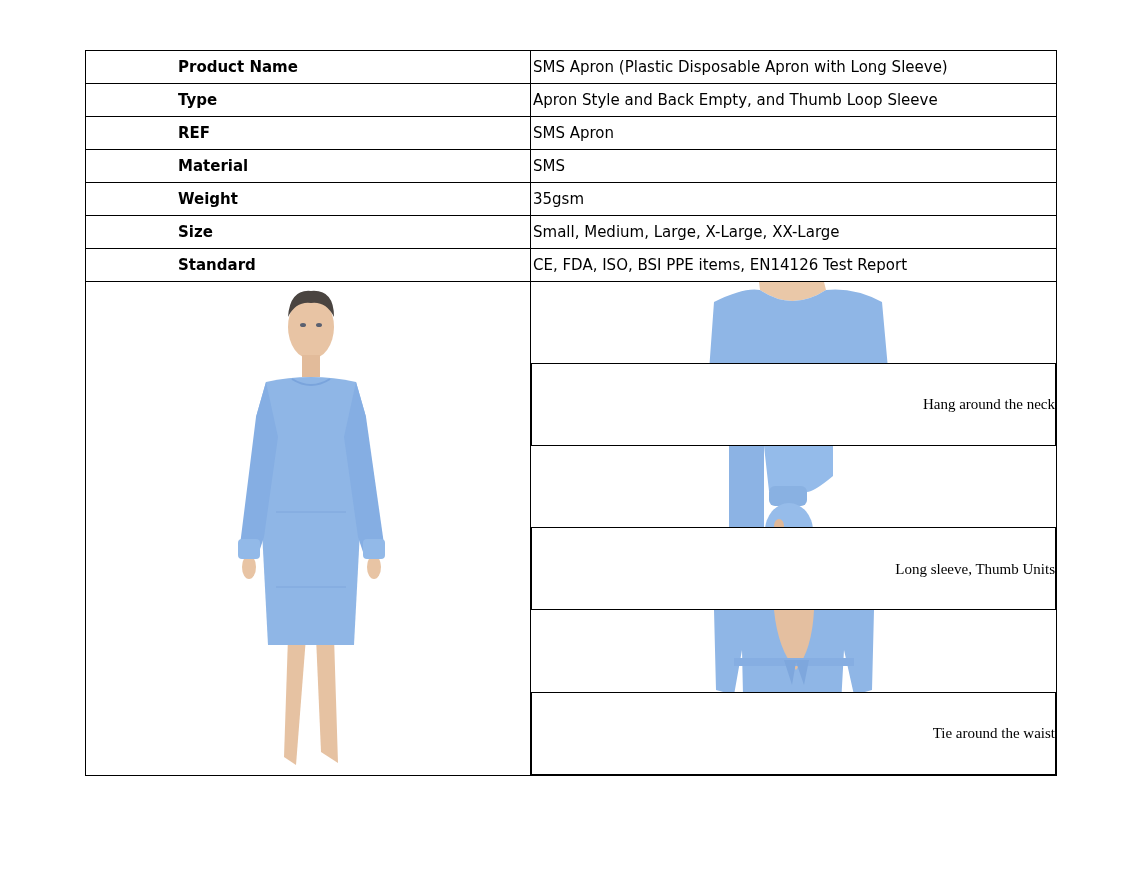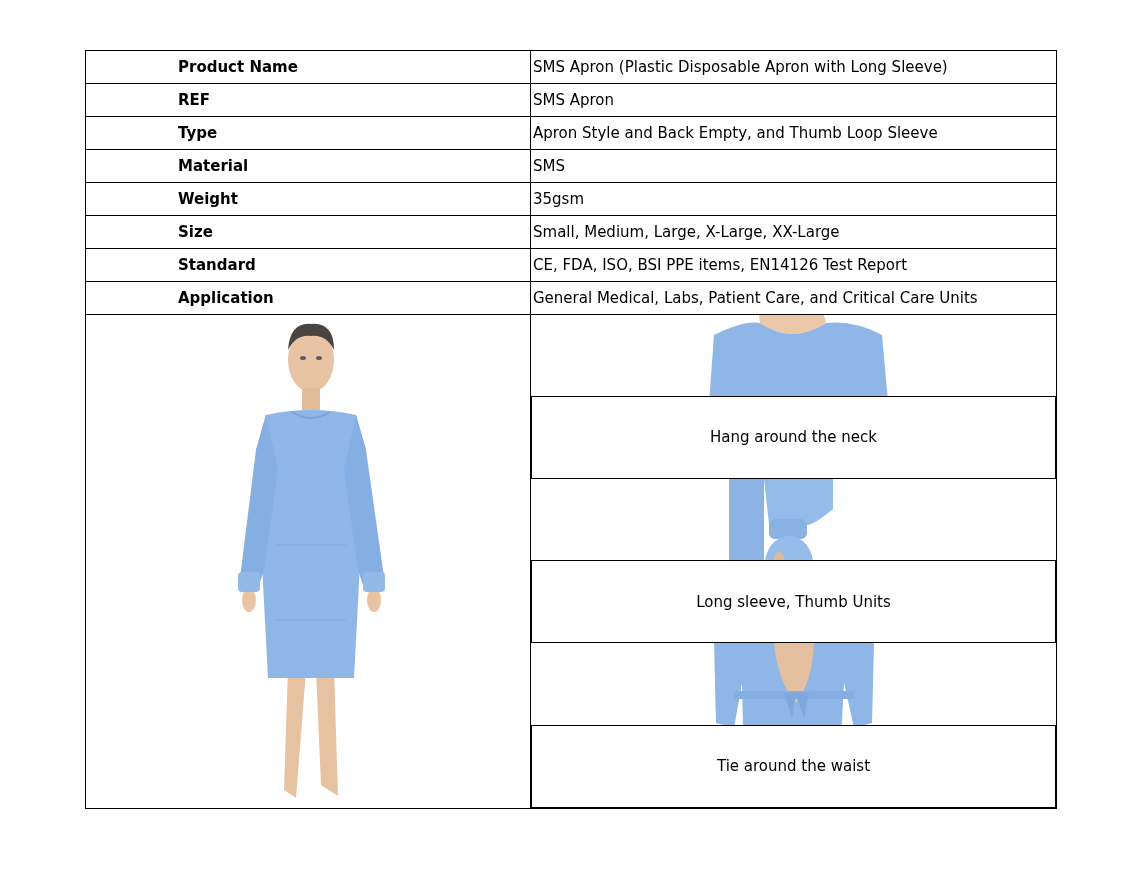--- a/index.html
+++ b/index.html
@@ -9,65 +9,61 @@
                 border-collapse: collapse; table-layout: fixed; }
   .spec-table td { border: 1px solid #000; padding: 0; height: 32px; vertical-align: middle;
                    font-size: 15px; line-height: 32px; white-space: nowrap; overflow: hidden; }
   .spec-table col.c1 { width: 445px; }
   .spec-table col.c2 { width: 526px; }
   .label-cell { padding-left: 92px !important; font-weight: bold; }
   .value-cell { padding-left: 2px !important; }
   .photo-main { height: 493px !important; position: relative; }
   .nested { width: 100%; height: 100%; border-collapse: collapse; }
   .sub-photo { height: 131px; position: relative; overflow: hidden; }
-  .caption { text-align: center; height: 32px; line-height: 32px; font-size: 15px; }
+  .caption { text-align: right; height: 32px; line-height: 32px; font-size: 15px; font-family: Liberation Serif, serif; }
   .divider { border-top: 1px solid #000; }
   .img-box { position: absolute; }
   svg { display: block; }
 </style>
 </head>
 <body>
 
 <table class="spec-table">
   <colgroup>
       <col class="c1">
       <col class="c2">
     </colgroup>
   <tbody>
     <tr>
       <td class="label-cell">Product Name</td>
       <td class="value-cell">SMS Apron (Plastic Disposable Apron with Long Sleeve)</td>
     </tr>
     <tr>
+      <td class="label-cell">Type</td>
+      <td class="value-cell">Apron Style and Back Empty, and Thumb Loop Sleeve</td>
+    </tr>
+    <tr>
       <td class="label-cell">REF</td>
       <td class="value-cell">SMS Apron</td>
-    </tr>
-    <tr>
-      <td class="label-cell">Type</td>
-      <td class="value-cell">Apron Style and Back Empty, and Thumb Loop Sleeve</td>
     </tr>
     <tr>
       <td class="label-cell">Material</td>
       <td class="value-cell">SMS</td>
     </tr>
     <tr>
       <td class="label-cell">Weight</td>
       <td class="value-cell">35gsm</td>
     </tr>
     <tr>
       <td class="label-cell">Size</td>
       <td class="value-cell">Small, Medium, Large, X-Large, XX-Large</td>
     </tr>
     <tr>
       <td class="label-cell">Standard</td>
       <td class="value-cell">CE, FDA, ISO, BSI PPE items, EN14126 Test Report</td>
-    </tr>
-    <tr>
-      <td class="label-cell">Application</td>
-      <td class="value-cell">General Medical, Labs, Patient Care, and Critical Care Units</td>
     </tr>
     <tr>
       <td class="photo-main">
         <div class="img-box" style="left:140px; top:5px;">
           <svg width="170" height="485" viewBox="0 0 170 485">
 
             <ellipse cx="85" cy="40" rx="23" ry="32" fill="#e8c4a4"></ellipse>
             <path d="M62 30 Q64 2 85 4 Q108 2 108 30 Q100 14 85 16 Q70 14 62 30Z" fill="#4a4440"></path>
             <ellipse cx="77" cy="38" rx="3" ry="2" fill="#5a6070"></ellipse>
             <ellipse cx="93" cy="38" rx="3" ry="2" fill="#5a6070"></ellipse>

